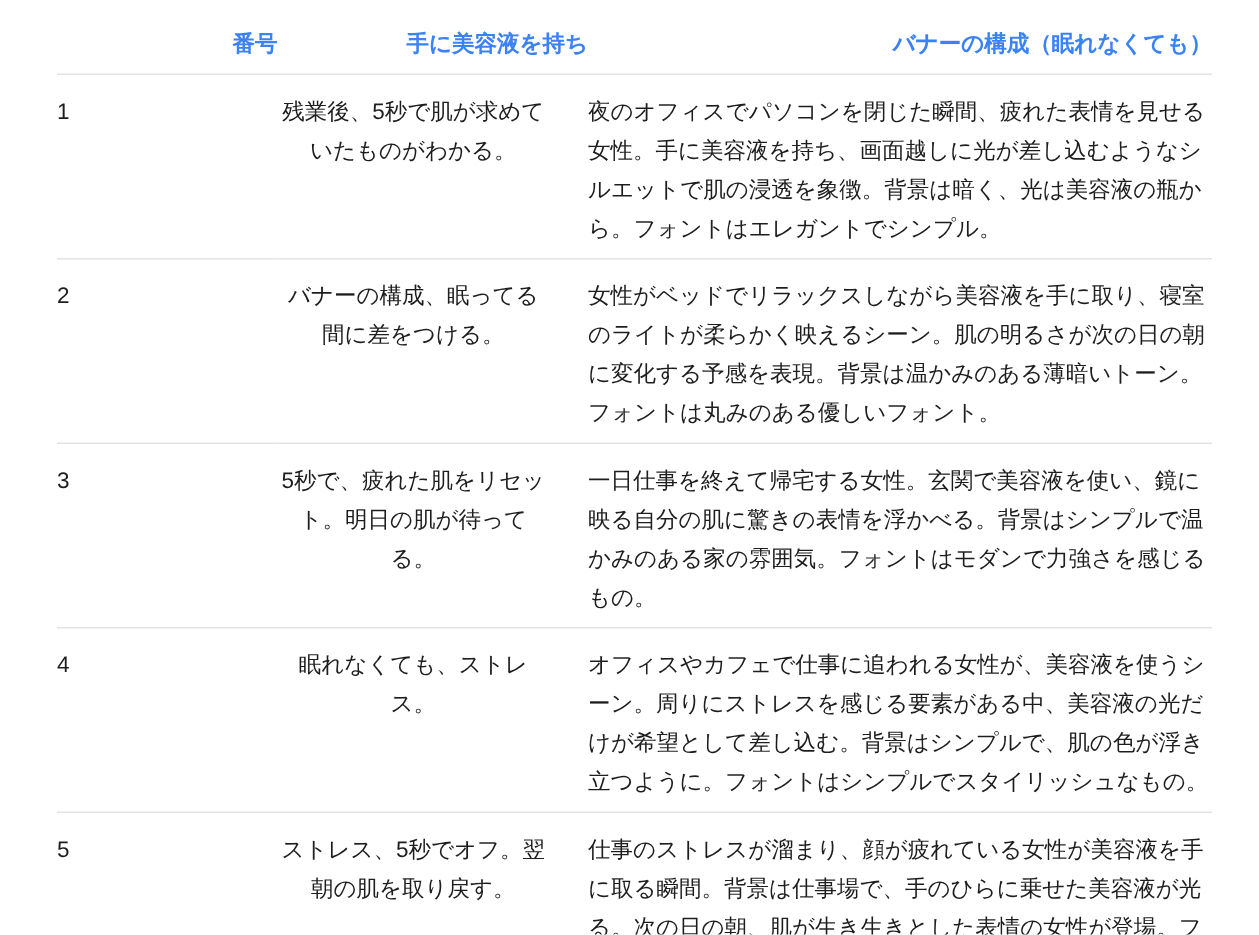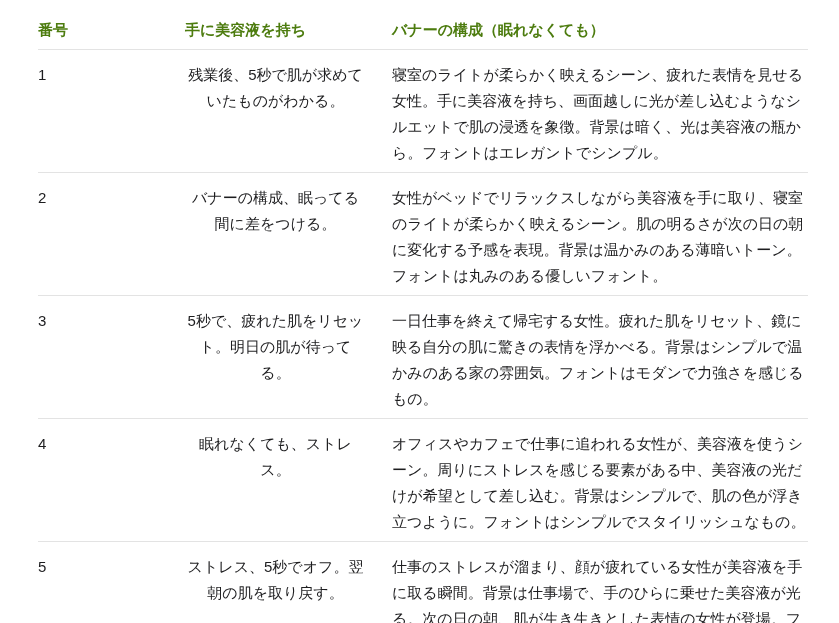--- a/index.html
+++ b/index.html
@@ -21,27 +21,27 @@
   table.banner-table {
     border-collapse: collapse;
     table-layout: fixed;
     width: 770px;
     font-size: 15px;
   }
   table.banner-table col.col-number  { width: 147px; }
   table.banner-table col.col-copy    { width: 207px; }
   table.banner-table col.col-visual  { width: 416px; }
   th {
-    text-align: left;
+    text-align: right;
     font-weight: 700;
     font-size: 15px;
     line-height: 26px;
     padding: 17px 0 6px 0;
     border-bottom: 1px solid #e3e3e3;
-    color: #4d7c0f;
+    color: #3b82f6;
     vertical-align: bottom;
   }
   td {
     vertical-align: top;
     font-size: 15px;
     line-height: 26px;
     padding: 12px 0 6px 0;
     border-bottom: 1px solid #e3e3e3;
     color: #1d1d1f;
   }
@@ -63,31 +63,31 @@
       <tr>
         <th>番号</th>
         <th>手に美容液を持ち</th>
         <th>バナーの構成（眠れなくても）</th>
       </tr>
     </thead>
     <tbody>
       <tr>
         <td class="cell-number">1</td>
         <td class="cell-copy">残業後、5秒で肌が求めていたものがわかる。</td>
-        <td class="cell-visual">寝室のライトが柔らかく映えるシーン、疲れた表情を見せる女性。手に美容液を持ち、画面越しに光が差し込むようなシルエットで肌の浸透を象徴。背景は暗く、光は美容液の瓶から。フォントはエレガントでシンプル。</td>
+        <td class="cell-visual">夜のオフィスでパソコンを閉じた瞬間、疲れた表情を見せる女性。手に美容液を持ち、画面越しに光が差し込むようなシルエットで肌の浸透を象徴。背景は暗く、光は美容液の瓶から。フォントはエレガントでシンプル。</td>
       </tr>
       <tr>
         <td class="cell-number">2</td>
         <td class="cell-copy">バナーの構成、眠ってる間に差をつける。</td>
         <td class="cell-visual">女性がベッドでリラックスしながら美容液を手に取り、寝室のライトが柔らかく映えるシーン。肌の明るさが次の日の朝に変化する予感を表現。背景は温かみのある薄暗いトーン。フォントは丸みのある優しいフォント。</td>
       </tr>
       <tr>
         <td class="cell-number">3</td>
         <td class="cell-copy">5秒で、疲れた肌をリセット。明日の肌が待ってる。</td>
-        <td class="cell-visual">一日仕事を終えて帰宅する女性。疲れた肌をリセット、鏡に映る自分の肌に驚きの表情を浮かべる。背景はシンプルで温かみのある家の雰囲気。フォントはモダンで力強さを感じるもの。</td>
+        <td class="cell-visual">一日仕事を終えて帰宅する女性。玄関で美容液を使い、鏡に映る自分の肌に驚きの表情を浮かべる。背景はシンプルで温かみのある家の雰囲気。フォントはモダンで力強さを感じるもの。</td>
       </tr>
       <tr>
         <td class="cell-number">4</td>
         <td class="cell-copy">眠れなくても、ストレス。</td>
         <td class="cell-visual">オフィスやカフェで仕事に追われる女性が、美容液を使うシーン。周りにストレスを感じる要素がある中、美容液の光だけが希望として差し込む。背景はシンプルで、肌の色が浮き立つように。フォントはシンプルでスタイリッシュなもの。</td>
       </tr>
       <tr>
         <td class="cell-number">5</td>
         <td class="cell-copy">ストレス、5秒でオフ。翌朝の肌を取り戻す。</td>
         <td class="cell-visual">仕事のストレスが溜まり、顔が疲れている女性が美容液を手に取る瞬間。背景は仕事場で、手のひらに乗せた美容液が光る。次の日の朝、肌が生き生きとした表情の女性が登場。フォントはシャープで洗練されたもの。</td>

